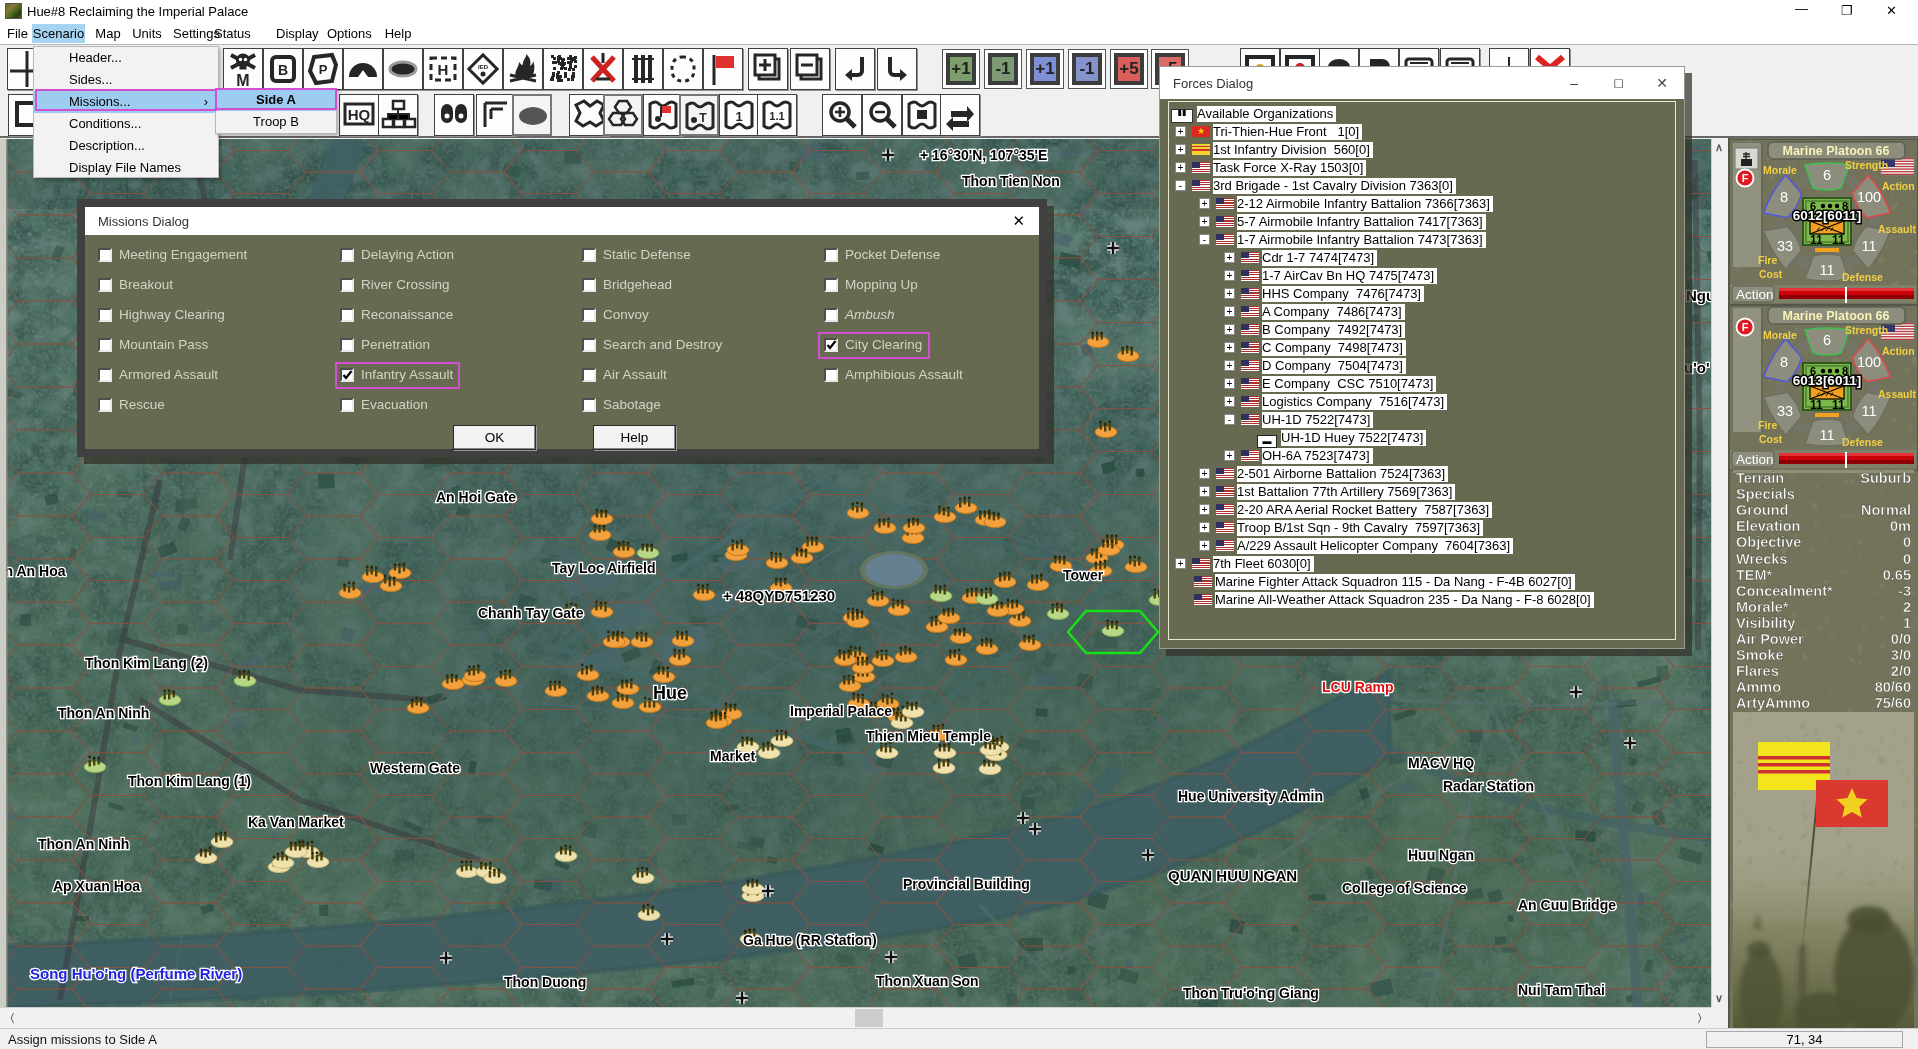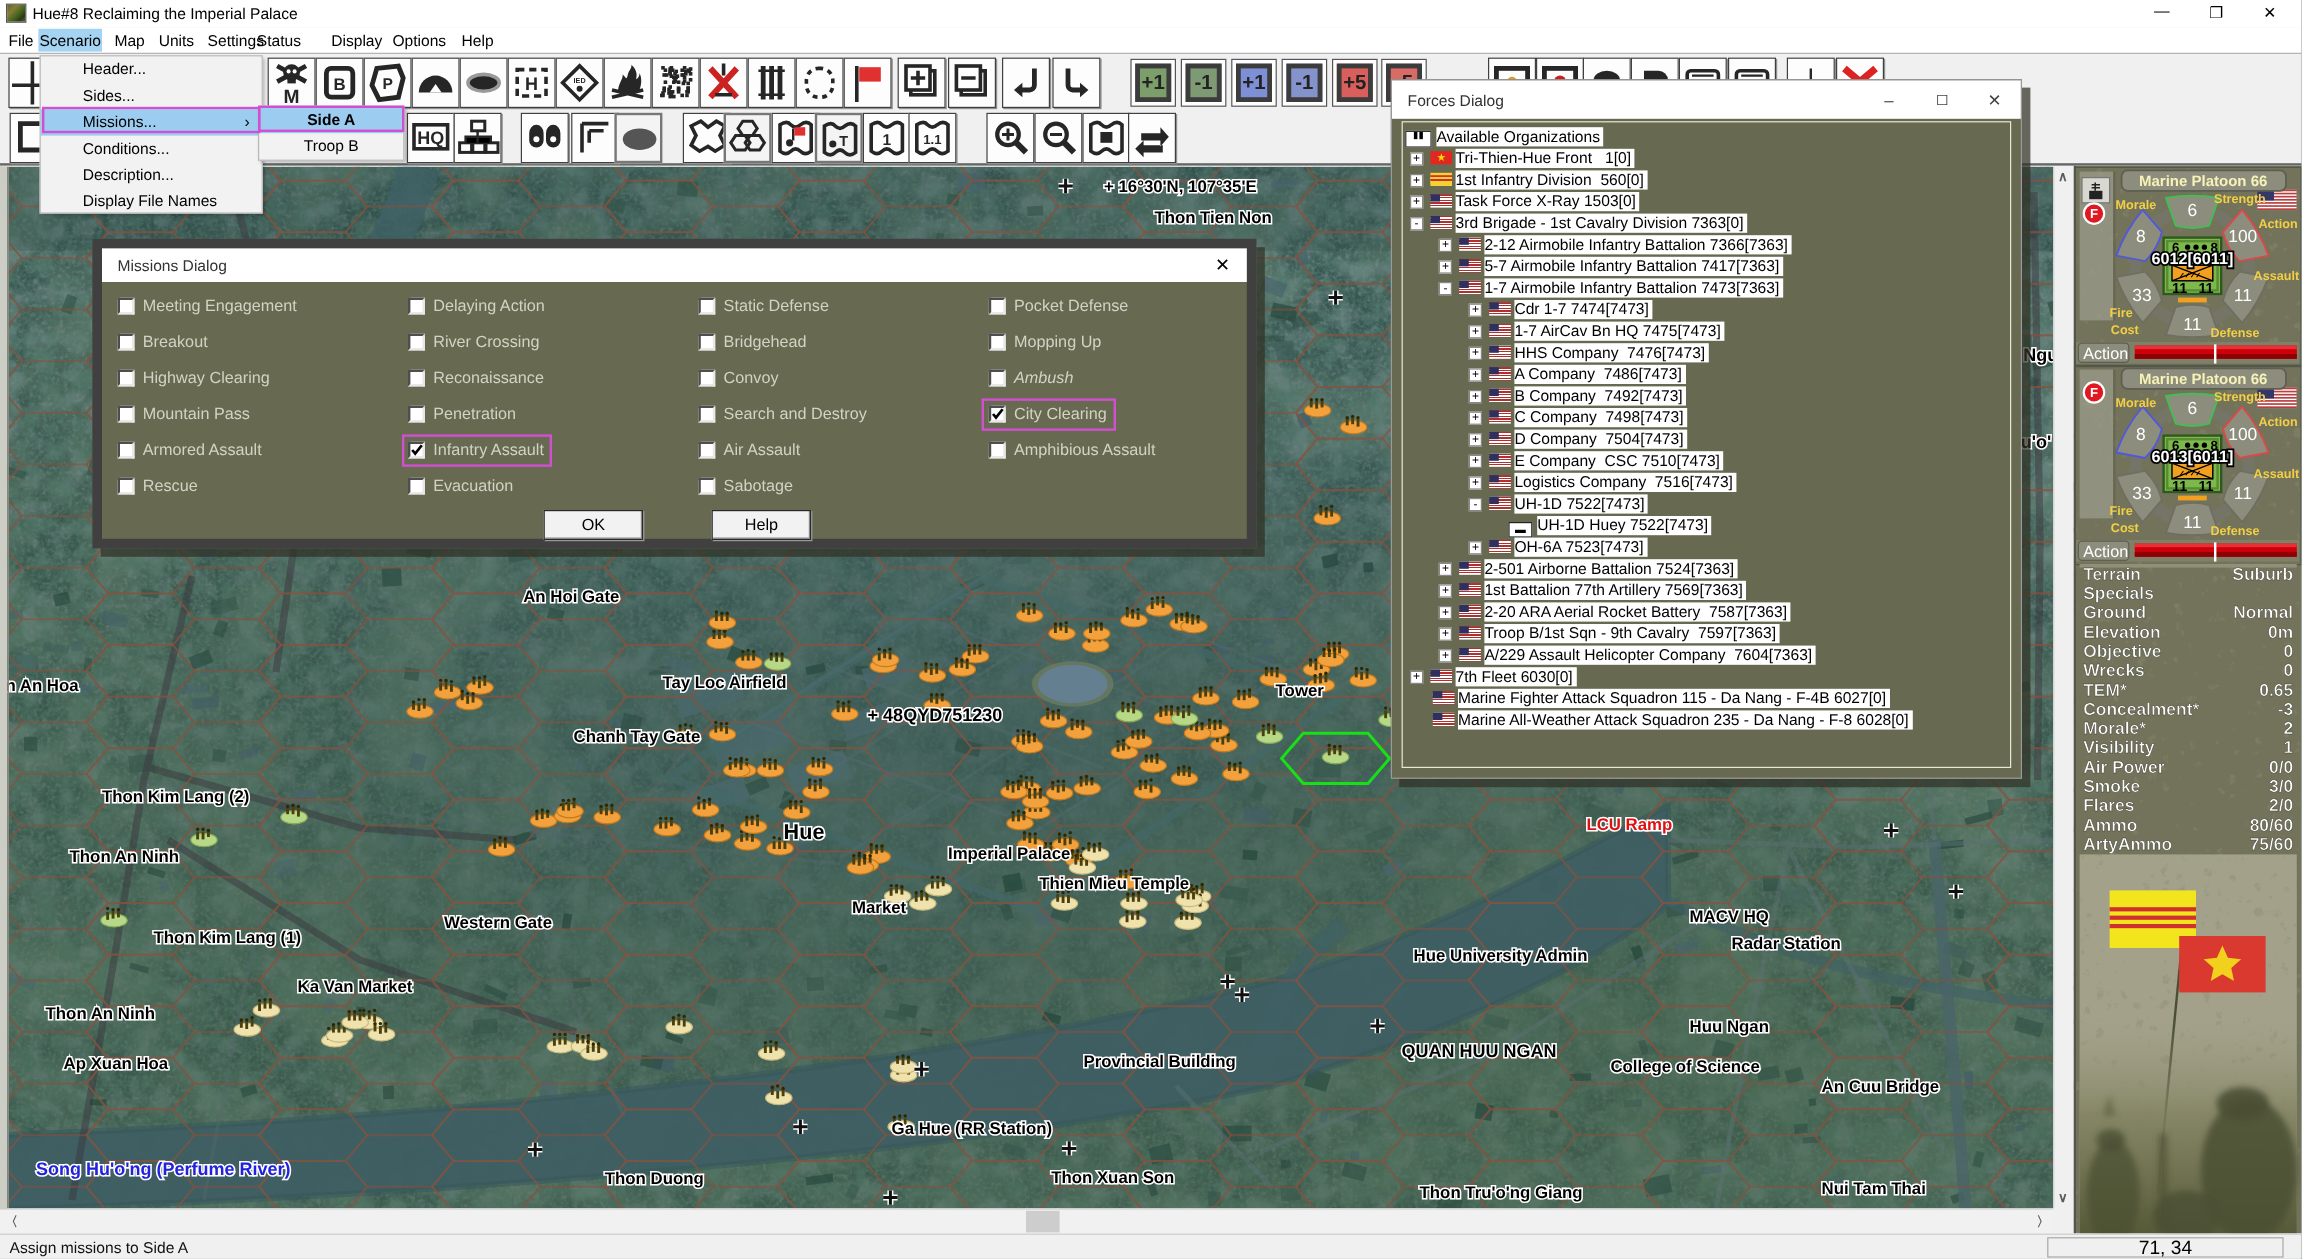--- a/index.html
+++ b/index.html
@@ -13,21 +13,21 @@
 #toolbar{left:0;top:44px;width:1918px;height:94px;background:#f0f0f0;border-top:1px solid #b5b5b5;border-bottom:2px solid #666;}
 .tbtn{position:absolute;width:40px;height:42px;background:#fdfdfd;border:1px solid #404040;box-shadow:1px 1px 0 #909090;}
 .tbtn svg{position:absolute;left:0;top:0;}
 .tbtn.pressed{background:#f4f4f4;border:2px solid #777;box-shadow:none;}
 .cbtn{position:absolute;width:38px;height:40px;background:#fff;border:1px solid #555;}
 .cbtn .in{position:absolute;left:3px;top:3px;right:3px;bottom:3px;border:4px solid #3c3c3c;font-weight:bold;font-size:17px;text-align:center;line-height:24px;color:#222;}
 #vscroll{left:1711px;top:139px;width:17px;height:868px;background:#f0f0f0;border-left:1px solid #cfcfcf;}
 #hscroll{left:0;top:1007px;width:1711px;height:21px;background:#f1f1f1;border-top:1px solid #d0d0d0;}
 .scr{position:absolute;color:#5a5a5a;font-size:11px;font-weight:bold;}
 #statusbar{left:0;top:1028px;width:1918px;height:21px;background:#f0f0f0;border-top:1px solid #cdcdcd;font-size:13px;color:#111;}
-#coordbox{position:absolute;left:1706px;top:2px;width:197px;height:17px;border:1px solid #a8a8a8;text-align:center;font-size:16px;color:#000;}
+#coordbox{position:absolute;left:1706px;top:2px;width:197px;height:17px;border:1px solid #a8a8a8;text-align:center;font-size:13px;color:#000;}
 .menu-pop{background:#f2f2f2;border:1px solid #b8b8b8;box-shadow:2px 2px 3px rgba(0,0,0,.25);font-size:13px;color:#000;}
 .mrow{position:relative;height:22px;line-height:22px;}
 .hl{background:#9ccdf0;}
 .magenta{position:absolute;border:2px solid #d24fd2;}
 .dlg-title{position:absolute;left:0;top:0;right:0;height:28px;background:#fff;color:#333;font-size:13px;}
 #missions{left:77px;top:199px;width:970px;height:258px;background:#686951;border:8px solid #404040;box-shadow:7px 7px 0 rgba(48,48,38,.72);}
 .chk{position:absolute;width:14px;height:14px;background:#fff;border-top:2px solid #4e4e4e;border-left:2px solid #4e4e4e;border-right:2px solid #e8e8e8;border-bottom:2px solid #e8e8e8;}
 .chk svg{position:absolute;left:0px;top:-1px;}
 .clabel{position:absolute;font-size:13.5px;color:#d2d3c4;}
 .obtn{position:absolute;width:83px;height:25px;background:#f2f2f2;border:1px solid #2a2a2a;box-shadow:inset -1px -1px 0 #888,1px 1px 0 #999;text-align:center;font-size:13.5px;line-height:23px;color:#000;}

